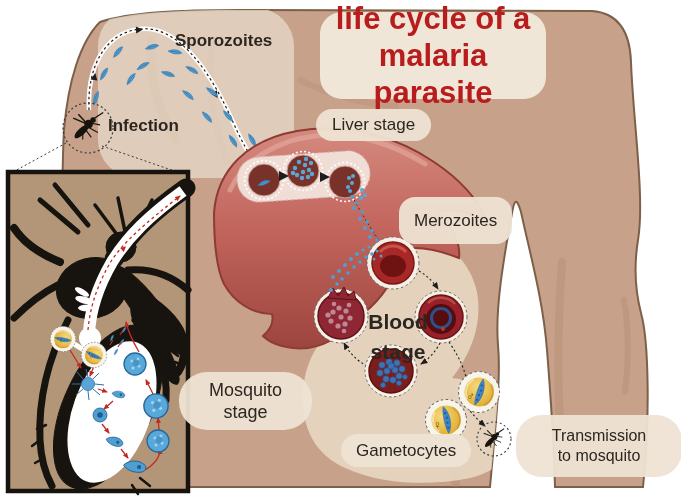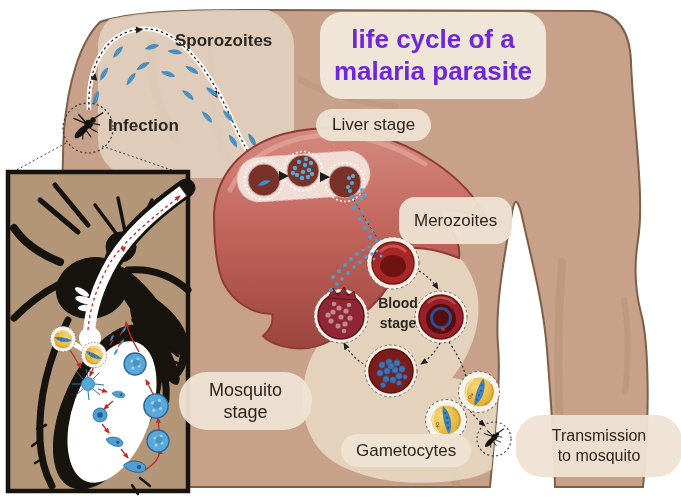--- a/index.html
+++ b/index.html
@@ -5,27 +5,27 @@
   html,body{margin:0;padding:0;background:#fff;}
   #stage{position:relative;width:681px;height:500px;background:#ffffff;overflow:hidden;
          font-family:"Liberation Sans",sans-serif;color:#2c2620;}
   #art{position:absolute;left:0;top:0;}
   .lbl{position:absolute;white-space:pre-line;font-weight:600;color:#2c2620;}
   .pill{position:absolute;background:rgba(238,227,211,0.95);border-radius:18px;
         display:flex;align-items:center;justify-content:center;text-align:center;
         font-weight:400;color:#2c2620;white-space:pre-line;line-height:1.25;}
   #title-box{position:absolute;left:320px;top:12px;width:226px;height:87px;
         background:rgba(242,232,219,0.97);border-radius:22px;display:flex;align-items:center;
-        justify-content:center;text-align:center;font-size:26px;font-weight:bold;
-        color:#6d28d9;line-height:1.2;padding:0 12px;box-sizing:border-box;}
+        justify-content:center;text-align:center;font-size:31px;font-weight:bold;
+        color:#b91c1c;line-height:1.2;padding:0 12px;box-sizing:border-box;}
   #sporozoites-label{left:175px;top:31px;font-size:17px;}
   #infection-label{left:108px;top:116px;font-size:17px;}
   #liver-pill{left:316px;top:109px;height:32px;padding:0 16px;font-size:17px;border-radius:16px;}
   #merozoites-pill{left:399px;top:197px;height:47px;padding:0 15px;font-size:17px;border-radius:16px;}
-  #blood-label{left:356px;top:293px;width:84px;text-align:center;font-size:14px;line-height:1.45;}
+  #blood-label{left:356px;top:307px;width:84px;text-align:center;font-size:21px;line-height:1.45;}
   #mosquito-pill{left:179px;top:372px;width:133px;height:58px;font-size:18px;border-radius:28px;}
   #gametocytes-pill{left:341px;top:434px;height:33px;padding:0 15px;font-size:17px;border-radius:17px;}
   #transmission-pill{left:516px;top:415px;width:166px;height:62px;font-size:16px;border-radius:26px;}
 </style>
 </head>
 <body>
 
 <div id="stage">
 
 <svg id="art" width="681" height="500" viewBox="0 0 681 500">

